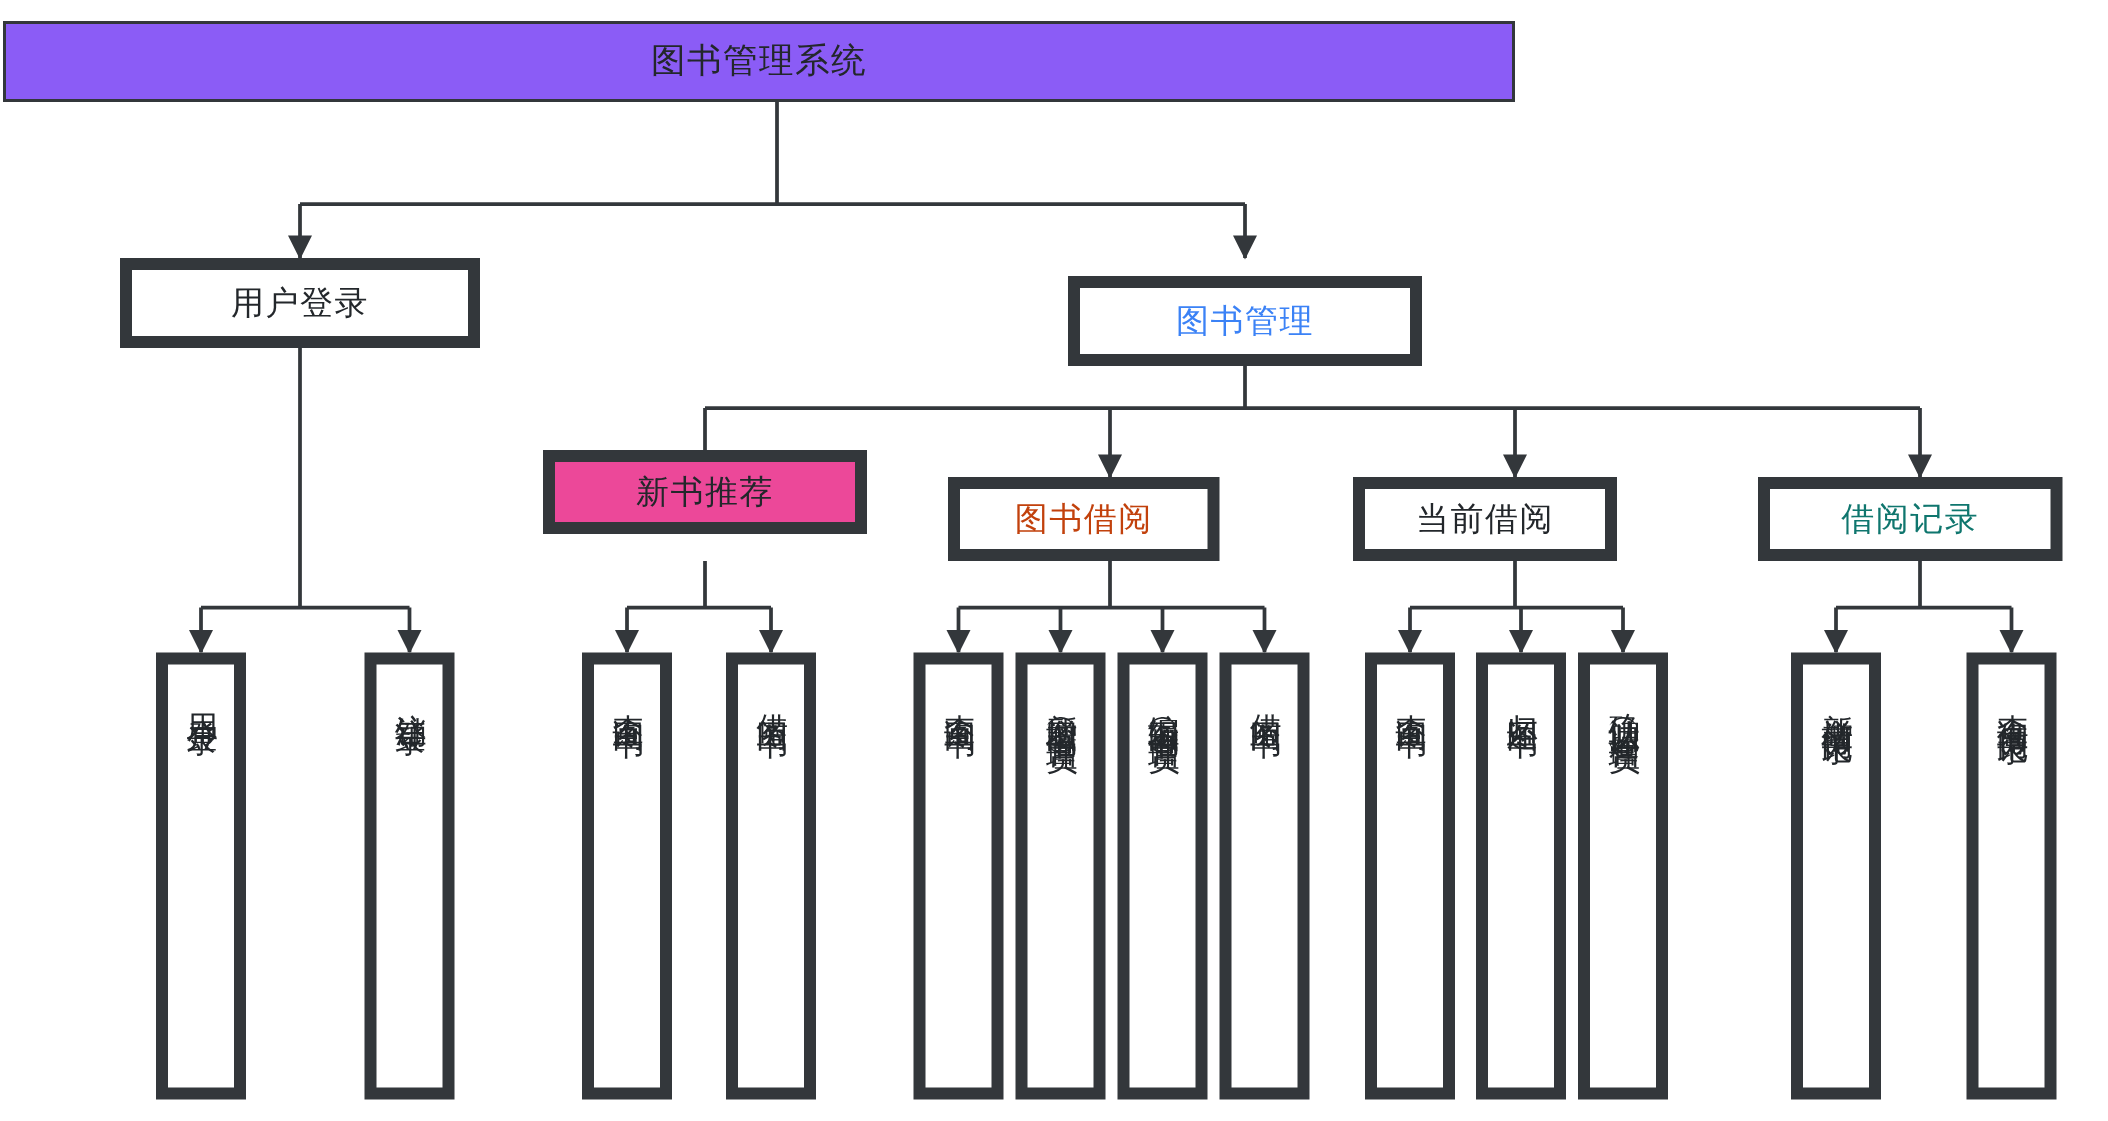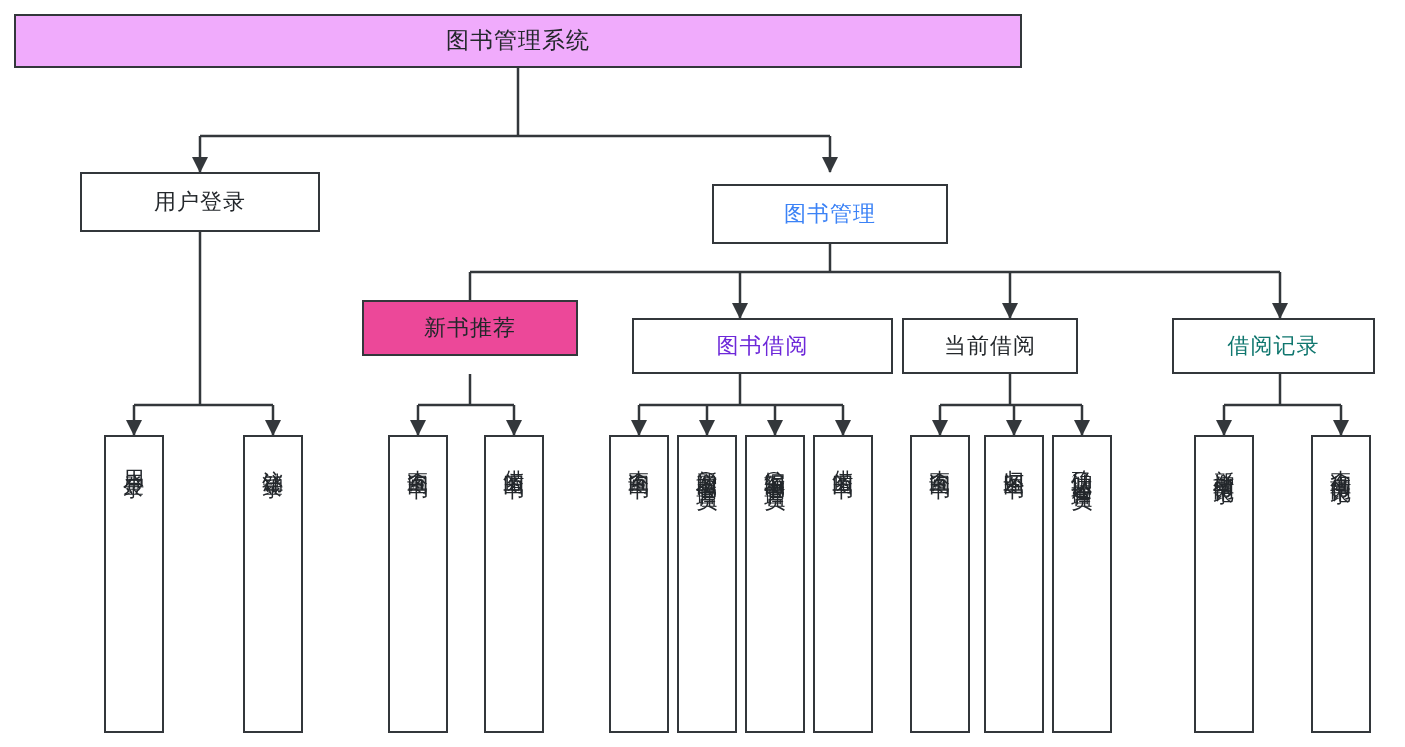--- a/index.html
+++ b/index.html
@@ -20,21 +20,21 @@
   #wires {
     position: absolute;
     left: 0;
     top: 0;
     width: 1405px;
     height: 747px;
   }
   .node {
     position: absolute;
     box-sizing: border-box;
-    border: 2px solid #c2410c;
+    border: 8px solid #c2410c;
     background: #ffffff;
     display: flex;
     align-items: center;
     justify-content: center;
     text-align: center;
     color: #23272b;
   }
   .node.horiz {
     font-size: 22px;
     line-height: 1.2;
@@ -119,33 +119,33 @@
       <line x1="1082" y1="405" x2="1082" y2="435" stroke="#33373b" stroke-width="2.5"></line>
       <path d="M 1074 420 L 1090 420 L 1082 436 Z" fill="#33373b"></path>
       <line x1="1280" y1="374" x2="1280" y2="405" stroke="#33373b" stroke-width="2.5"></line>
       <line x1="1224" y1="405" x2="1341" y2="405" stroke="#33373b" stroke-width="2.5"></line>
       <line x1="1224" y1="405" x2="1224" y2="435" stroke="#33373b" stroke-width="2.5"></line>
       <path d="M 1216 420 L 1232 420 L 1224 436 Z" fill="#33373b"></path>
       <line x1="1341" y1="405" x2="1341" y2="435" stroke="#33373b" stroke-width="2.5"></line>
       <path d="M 1333 420 L 1349 420 L 1341 436 Z" fill="#33373b"></path>
     </svg>
   <div id="nodes">
-      <div class="node horiz root" style="left: 14px; top: 14px; width: 1008px; height: 54px; border-color: rgb(51, 55, 59); background: #f0abfc; color: rgb(35, 39, 43);">
+      <div class="node horiz root" style="left: 2px; top: 14px; width: 1008px; height: 54px; border-color: rgb(51, 55, 59); background: #8b5cf6; color: rgb(35, 39, 43);">
         <span class="htext">图书管理系统</span>
       </div>
       <div class="node horiz" style="left: 80px; top: 172px; width: 240px; height: 60px; border-color: rgb(51, 55, 59); background: rgb(255, 255, 255); color: rgb(35, 39, 43);">
         <span class="htext">用户登录</span>
       </div>
       <div class="node horiz" style="left: 712px; top: 184px; width: 236px; height: 60px; border-color: rgb(51, 55, 59); background: rgb(255, 255, 255); color: #3b82f6;">
         <span class="htext">图书管理</span>
       </div>
       <div class="node horiz" style="left: 362px; top: 300px; width: 216px; height: 56px; border-color: rgb(51, 55, 59); background: #ec4899; color: rgb(35, 39, 43);">
         <span class="htext">新书推荐</span>
       </div>
-      <div class="node horiz" style="left: 632px; top: 318px; width: 261px; height: 56px; border-color: rgb(51, 55, 59); background: rgb(255, 255, 255); color: #6d28d9;">
+      <div class="node horiz" style="left: 632px; top: 318px; width: 181px; height: 56px; border-color: rgb(51, 55, 59); background: rgb(255, 255, 255); color: #c2410c;">
         <span class="htext">图书借阅</span>
       </div>
       <div class="node horiz" style="left: 902px; top: 318px; width: 176px; height: 56px; border-color: rgb(51, 55, 59); background: rgb(255, 255, 255); color: rgb(35, 39, 43);">
         <span class="htext">当前借阅</span>
       </div>
       <div class="node horiz" style="left: 1172px; top: 318px; width: 203px; height: 56px; border-color: rgb(51, 55, 59); background: rgb(255, 255, 255); color: #0f766e;">
         <span class="htext">借阅记录</span>
       </div>
       <div class="node vert" style="left: 104px; top: 435px; width: 60px; height: 298px; border-color: rgb(51, 55, 59); background: rgb(255, 255, 255); color: rgb(35, 39, 43);">
         <span class="vtext">用户登录</span>

